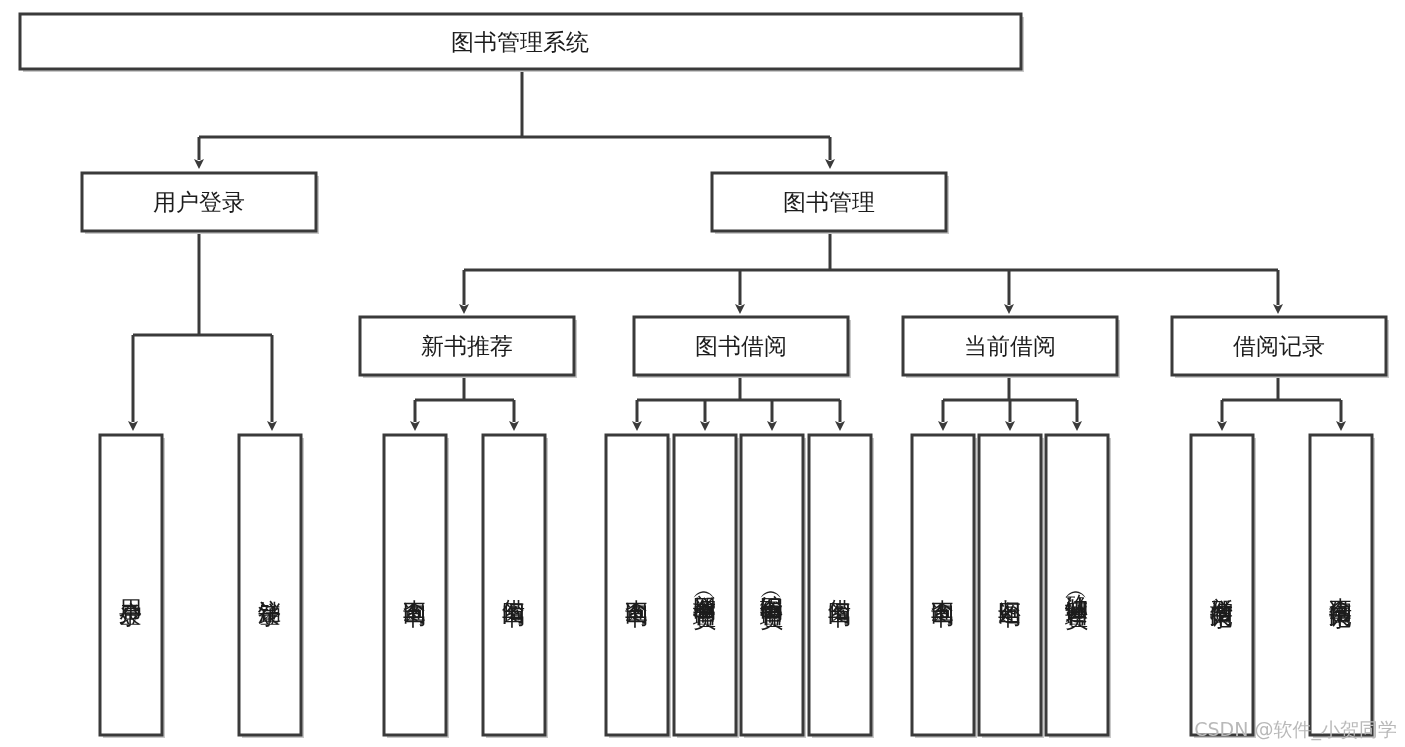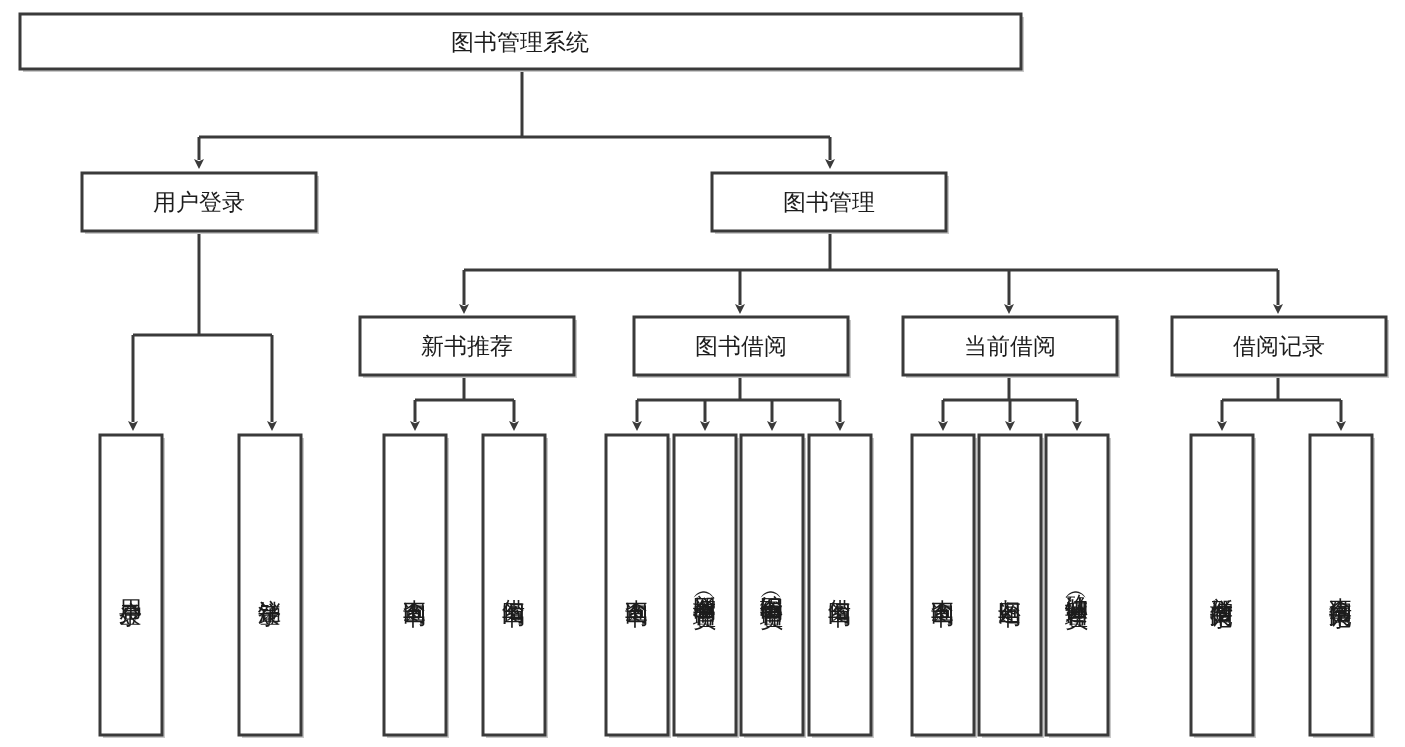--- a/index.html
+++ b/index.html
@@ -204,14 +204,15 @@
     </g>
 
     <g>
       <rect class="node-shadow" x="1313" y="438" width="62" height="300"></rect>
       <rect class="node-box" x="1310" y="435" width="62" height="300"></rect>
       <text class="leaf-label" x="1341" y="585">查询借阅记录</text>
     </g>
 
   </svg>
 
+  <div class="watermark">CSDN @软件_小贺同学</div>
 
 </div>
 
 </body></html>

